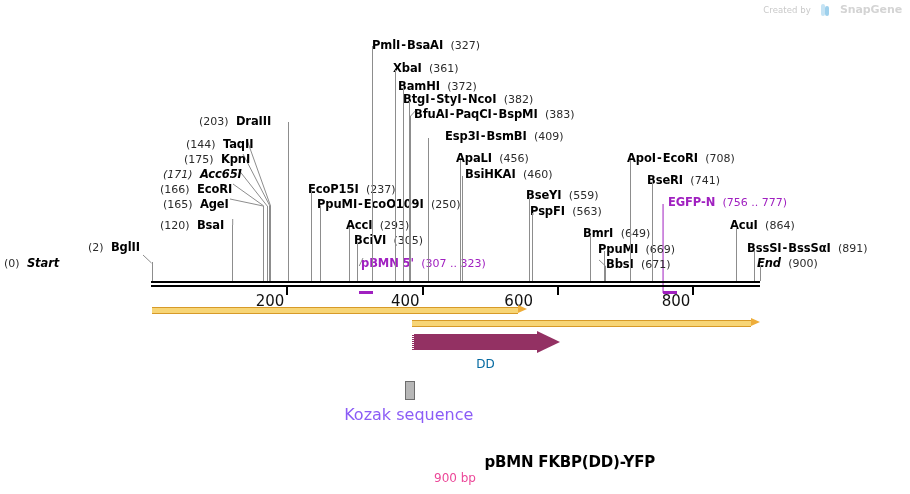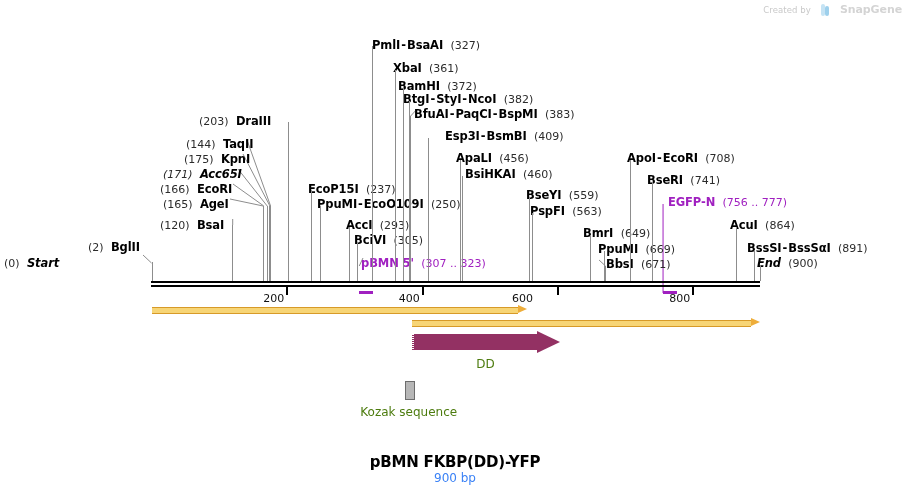--- a/index.html
+++ b/index.html
@@ -31,21 +31,21 @@
 
   
   #backbone{position:absolute;left:151px;top:281px;width:609px;height:6px;}
   #backbone .line{position:absolute;left:0;width:100%;background:#000;}
   #backbone .l1{top:0;height:2px;}
   #backbone .l2{top:4px;height:2px;}
 
   
   #ruler{position:absolute;left:151px;top:287px;width:609px;height:18px;}
   .rtick{position:absolute;top:0;width:2px;height:8px;background:#000;}
-  .rnum{position:absolute;top:5px;font-size:11px;color:#111;transform:translateX(-100%);
+  .rnum{position:absolute;top:5px;font-size:15px;color:#111;transform:translateX(-100%);
         padding-right:2px;white-space:nowrap;}
 
   
   .stick{position:absolute;width:1px;background:#8d8d8d;}
 
   
   .fbar{position:absolute;height:3px;background:#a020c0;}
 
   
   .oarrow{position:absolute;height:9px;}
@@ -57,33 +57,33 @@
 
   
   #ddarrow{position:absolute;left:408px;top:331px;width:217px;height:22px;}
   #ddarrow .shaft{position:absolute;left:0;top:3px;height:16px;width:196px;background:#933163;}
   #ddarrow .head{position:absolute;left:194px;top:0;width:0;height:0;
                  border-top:11px solid transparent;border-bottom:11px solid transparent;
                  border-left:23px solid #933163;}
   #ddarrow .tail{position:absolute;left:0;top:3px;width:2px;height:16px;
                  background:repeating-linear-gradient(to bottom,#ffffff 0 1px,#933163 1px 2px);}
   #ddlabel{position:absolute;left:408px;top:357px;width:217px;text-align:center;
-           font-size:12px;color:#4d7c0f;}
+           font-size:12px;color:#0369a1;}
 
   
   #kozakbox{position:absolute;left:404px;top:381px;width:9px;height:17px;
             background:#b7b7b7;border:1px solid #6d6d6d;}
   #kozaklabel{position:absolute;left:320px;top:405px;width:176px;text-align:center;
-              font-size:12px;color:#4d7c0f;}
-
-  
-  #title{position:absolute;left:255px;top:453px;width:400px;text-align:center;
+              font-size:16px;color:#8b5cf6;}
+
+  
+  #title{position:absolute;left:255px;top:453px;width:400px;text-align:right;
          font-size:15px;font-weight:bold;color:#000;letter-spacing:-.2px;}
   #subtitle{position:absolute;left:255px;top:471px;width:400px;text-align:center;
-            font-size:12px;color:#3b82f6;}
+            font-size:12px;color:#ec4899;}
 </style>
 </head>
 <body>
 
 <div id="watermark">
   <span>Created by</span>
   <span class="sg-logo">
       <i class="a"></i>
       <i class="b"></i>
     </span>

